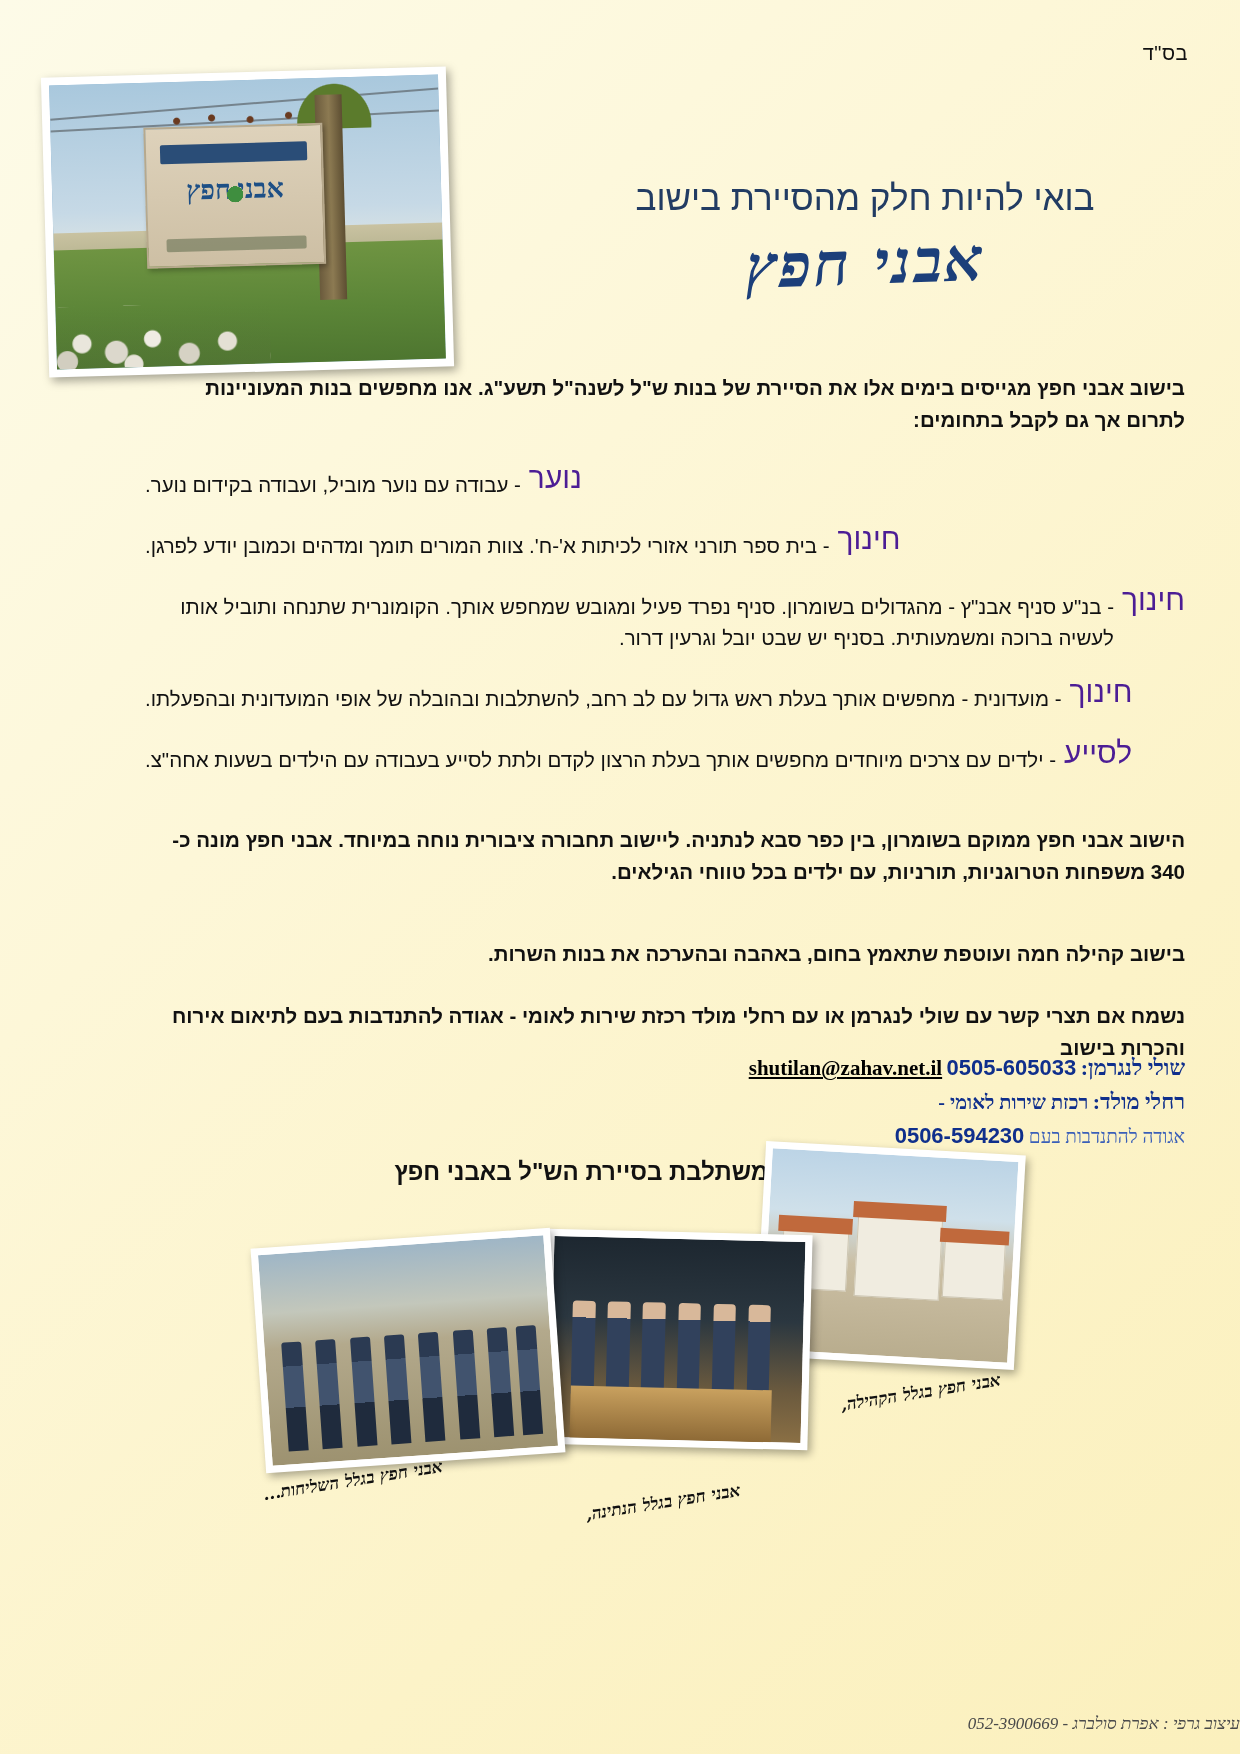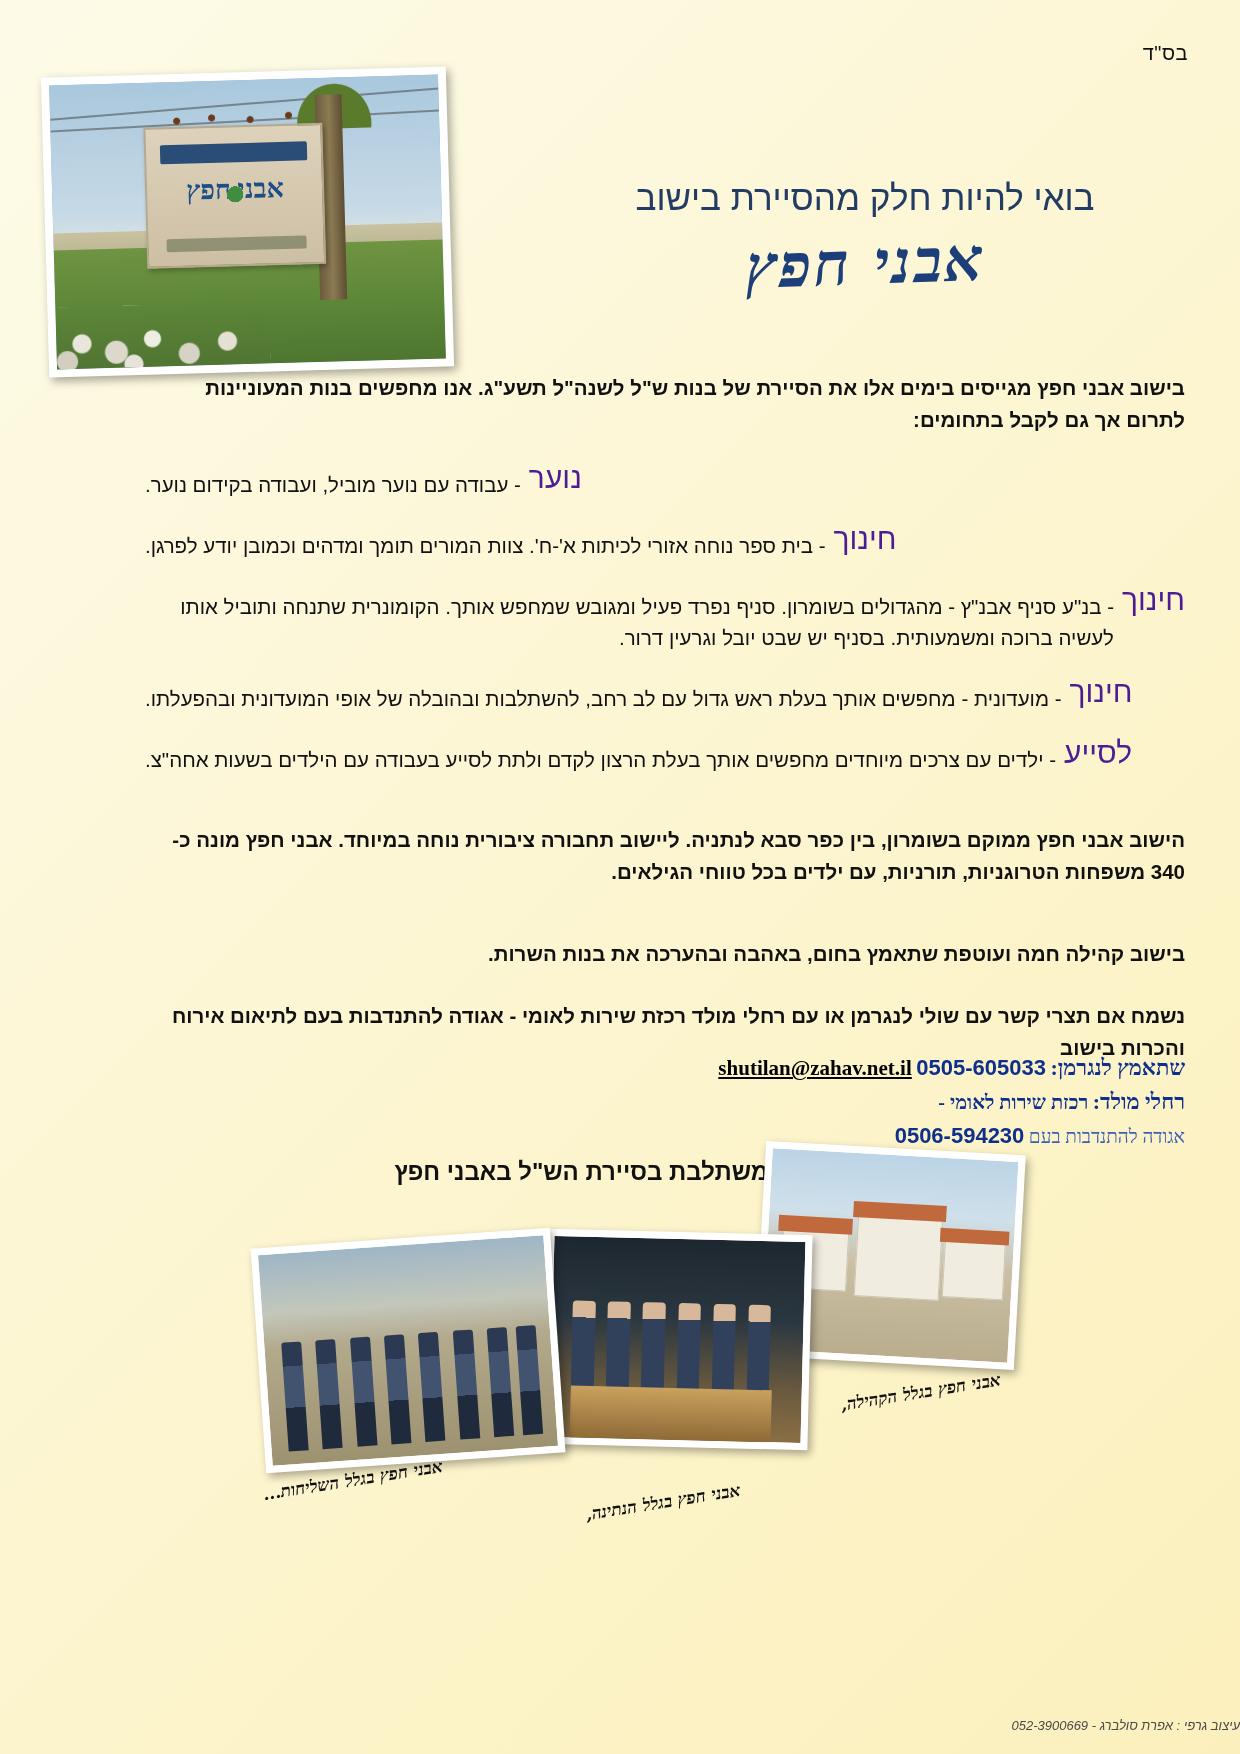--- a/index.html
+++ b/index.html
@@ -364,23 +364,23 @@
   }
   #cap-community { left: 840px; top: 1382px; transform: rotate(-9deg); }
   #cap-giving   { left: 585px; top: 1492px; transform: rotate(-9deg); }
   #cap-missions { left: 262px; top: 1470px; transform: rotate(-9deg); }
 
   .credit {
     position: absolute;
     left: 0; right: 52px; bottom: 22px;
     text-align: right;
     direction: rtl;
-    font-size: 13px;
+    font-size: 17px;
     color: #4a4a4a;
-    font-family: Liberation Sans, sans-serif;
+    font-family: Liberation Serif, serif;
     font-style: italic;
     padding-left: 0;
   }
   .credit-wrap {
     position: absolute;
     right: 0; left: 52px; bottom: 20px;
     text-align: right;
   }
 </style>
 </head>
@@ -415,21 +415,21 @@
 
   <div class="intro">בישוב אבני חפץ מגייסים בימים אלו את הסיירת של בנות ש"ל לשנה"ל תשע"ג. אנו מחפשים בנות המעוניינות לתרום אך גם לקבל בתחומים:</div>
 
   <div class="areas">
     <div class="area-item">
       <div class="area-tag">נוער</div>
       <div class="area-text">- עבודה עם נוער מוביל, ועבודה בקידום נוער.</div>
     </div>
     <div class="area-item">
       <div class="area-tag">חינוך</div>
-      <div class="area-text">- בית ספר נוחה אזורי לכיתות א'-ח'.  צוות המורים תומך ומדהים וכמובן יודע לפרגן.</div>
+      <div class="area-text">- בית ספר תורני אזורי לכיתות א'-ח'.  צוות המורים תומך ומדהים וכמובן יודע לפרגן.</div>
     </div>
     <div class="area-item">
       <div class="area-tag">חינוך</div>
       <div class="area-text">- בנ"ע סניף אבנ"ץ - מהגדולים בשומרון. סניף נפרד פעיל ומגובש שמחפש אותך. הקומונרית שתנחה ותוביל אותו לעשיה ברוכה ומשמעותית. בסניף יש שבט יובל וגרעין דרור.</div>
     </div>
     <div class="area-item">
       <div class="area-tag">חינוך</div>
       <div class="area-text">- מועדונית  - מחפשים אותך בעלת ראש גדול עם לב רחב, להשתלבות ובהובלה של אופי המועדונית ובהפעלתו.</div>
     </div>
     <div class="area-item">
@@ -437,21 +437,21 @@
       <div class="area-text">- ילדים עם צרכים מיוחדים מחפשים אותך בעלת הרצון לקדם ולתת לסייע בעבודה עם הילדים בשעות אחה"צ.</div>
     </div>
   </div>
 
   <div class="block" id="block-location">הישוב אבני חפץ ממוקם בשומרון, בין כפר סבא לנתניה. ליישוב תחבורה ציבורית נוחה במיוחד. אבני חפץ מונה כ- 340 משפחות הטרוגניות, תורניות, עם ילדים בכל טווחי הגילאים.</div>
   <div class="block" id="block-community">בישוב קהילה חמה ועוטפת שתאמץ בחום, באהבה ובהערכה את בנות השרות.</div>
   <div class="block" id="block-contact">נשמח אם תצרי קשר עם שולי לנגרמן או עם רחלי מולד רכזת שירות לאומי - אגודה להתנדבות בעם לתיאום אירוח והכרות בישוב</div>
 
   <div class="contacts">
     <div class="contact-row">
-      <span class="contact-name">שתאמץ לנגרמן:</span>
+      <span class="contact-name">שולי לנגרמן:</span>
       <span class="contact-value">0505-605033</span>
       <span class="contact-email">shutilan@zahav.net.il</span>
     </div>
     <div class="contact-row">
       <span class="contact-name">רחלי מולד:</span>
       <span class="contact-role">רכזת שירות לאומי -</span>
     </div>
     <div class="contact-row">
       <span class="contact-org">אגודה להתנדבות בעם</span>
       <span class="contact-value">0506-594230</span>

